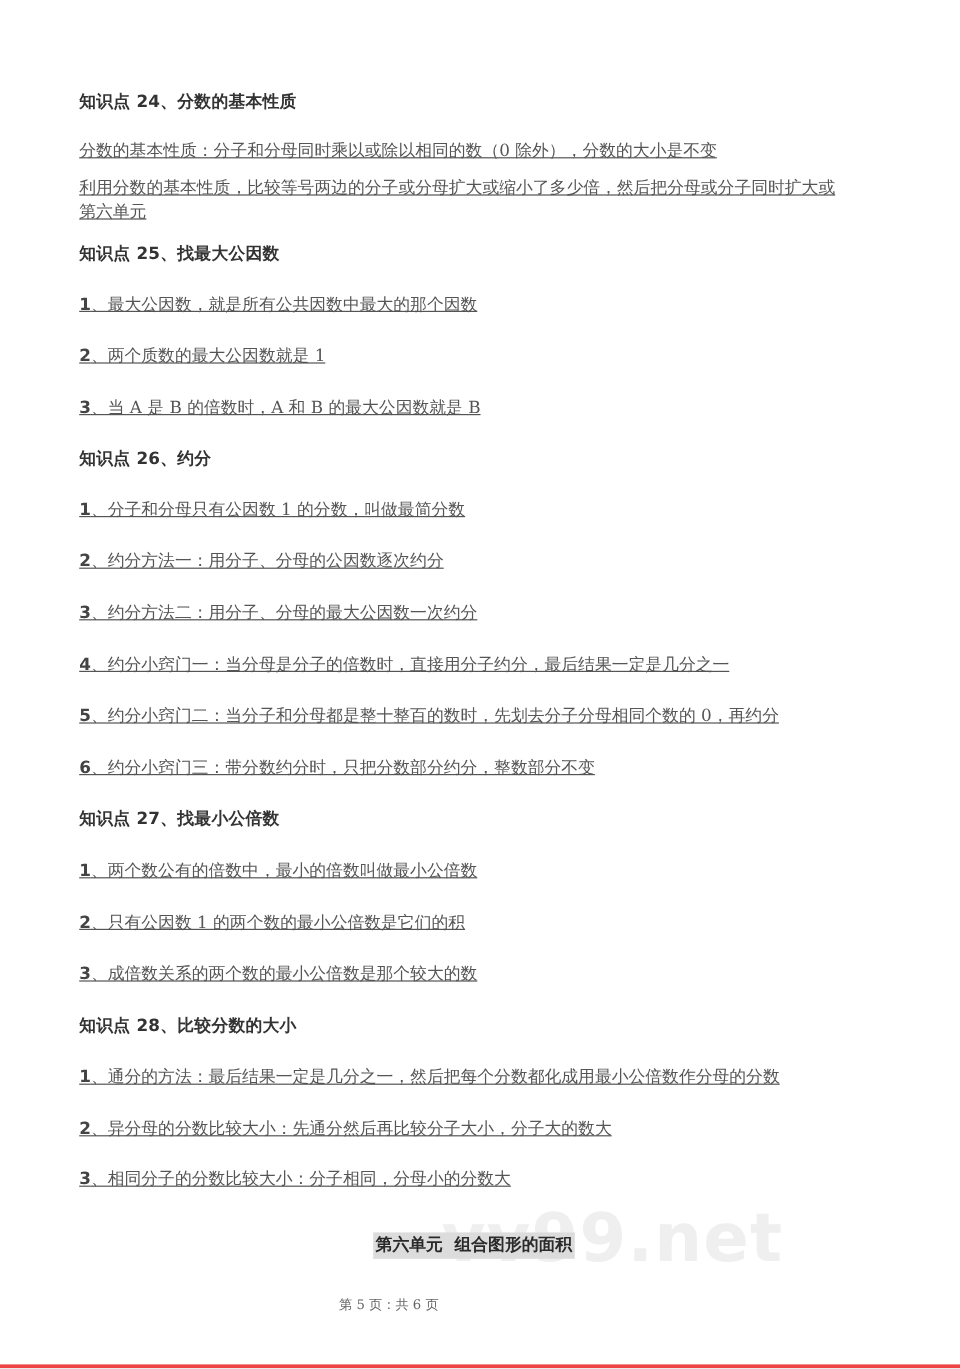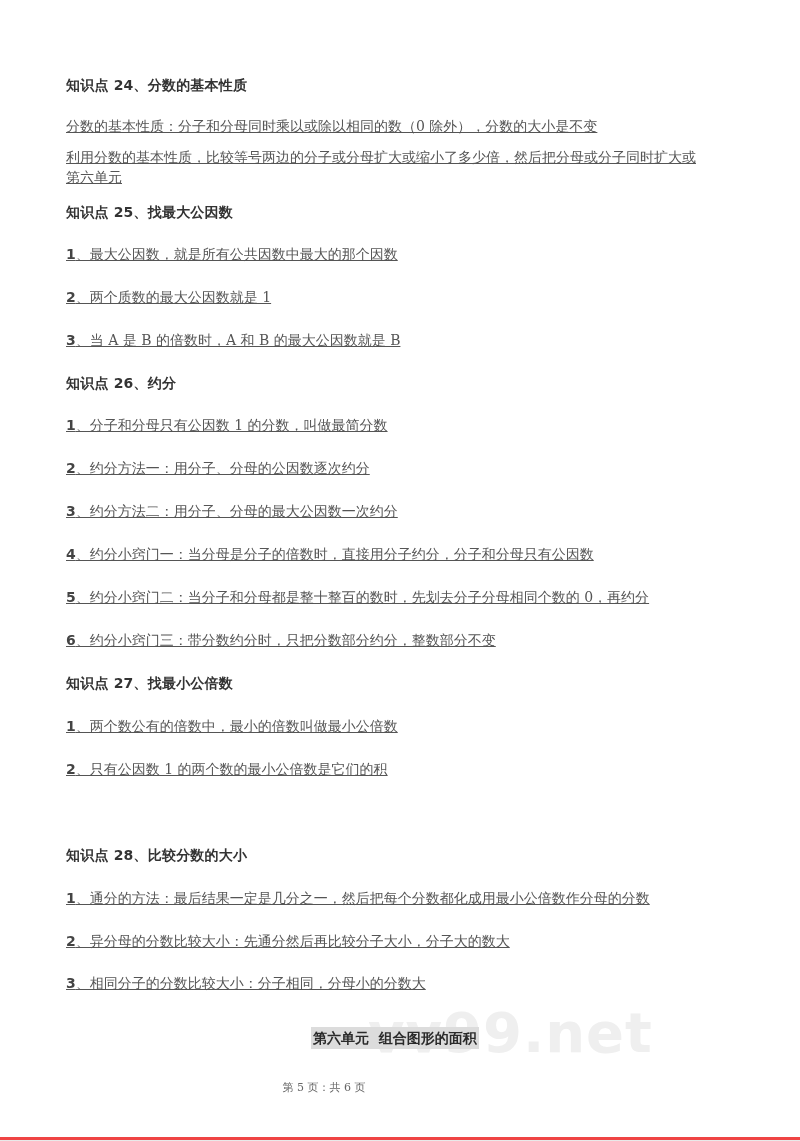--- a/index.html
+++ b/index.html
@@ -100,27 +100,28 @@
 
   <div class="line h" style="top:202px">知识点 25、找最大公因数</div>
   <div class="line p" style="top:244px"><span class="num">1</span><span>、最大公因数，就是所有公共因数中最大的那个因数</span></div>
   <div class="line p" style="top:287px"><span class="num">2</span><span>、两个质数的最大公因数就是 1</span></div>
   <div class="line p" style="top:330px"><span class="num">3</span><span>、当 A 是 B 的倍数时，A 和 B 的最大公因数就是 B</span></div>
 
   <div class="line h" style="top:373px">知识点 26、约分</div>
   <div class="line p" style="top:415px"><span class="num">1</span><span>、分子和分母只有公因数 1 的分数，叫做最简分数</span></div>
   <div class="line p" style="top:458px"><span class="num">2</span><span>、约分方法一：用分子、分母的公因数逐次约分</span></div>
   <div class="line p" style="top:501px"><span class="num">3</span><span>、约分方法二：用分子、分母的最大公因数一次约分</span></div>
-  <div class="line p" style="top:544px"><span class="num">4</span><span>、约分小窍门一：当分母是分子的倍数时，直接用分子约分，分子和分母只有公因数</span></div>
+  <div class="line p" style="top:544px"><span class="num">4</span><span>、约分小窍门一：当分母是分子的倍数时，直接用分子约分，最后结果一定是几分之一</span></div>
   <div class="line p" style="top:587px"><span class="num">5</span><span>、约分小窍门二：当分子和分母都是整十整百的数时，先划去分子分母相同个数的 0，再约分</span></div>
   <div class="line p" style="top:630px"><span class="num">6</span><span>、约分小窍门三：带分数约分时，只把分数部分约分，整数部分不变</span></div>
 
   <div class="line h" style="top:673px">知识点 27、找最小公倍数</div>
   <div class="line p" style="top:716px"><span class="num">1</span><span>、两个数公有的倍数中，最小的倍数叫做最小公倍数</span></div>
   <div class="line p" style="top:759px"><span class="num">2</span><span>、只有公因数 1 的两个数的最小公倍数是它们的积</span></div>
+  <div class="line p" style="top:802px"><span class="num">3</span><span>、成倍数关系的两个数的最小公倍数是那个较大的数</span></div>
 
   <div class="line h" style="top:845px">知识点 28、比较分数的大小</div>
   <div class="line p" style="top:888px"><span class="num">1</span><span>、通分的方法：最后结果一定是几分之一，然后把每个分数都化成用最小公倍数作分母的分数</span></div>
   <div class="line p" style="top:931px"><span class="num">2</span><span>、异分母的分数比较大小：先通分然后再比较分子大小，分子大的数大</span></div>
   <div class="line p" style="top:973px"><span class="num">3</span><span>、相同分子的分数比较大小：分子相同，分母小的分数大</span></div>
 
   <div class="watermark">vv99.net</div>
 
   <div class="section-title">第六单元  组合图形的面积</div>
 

